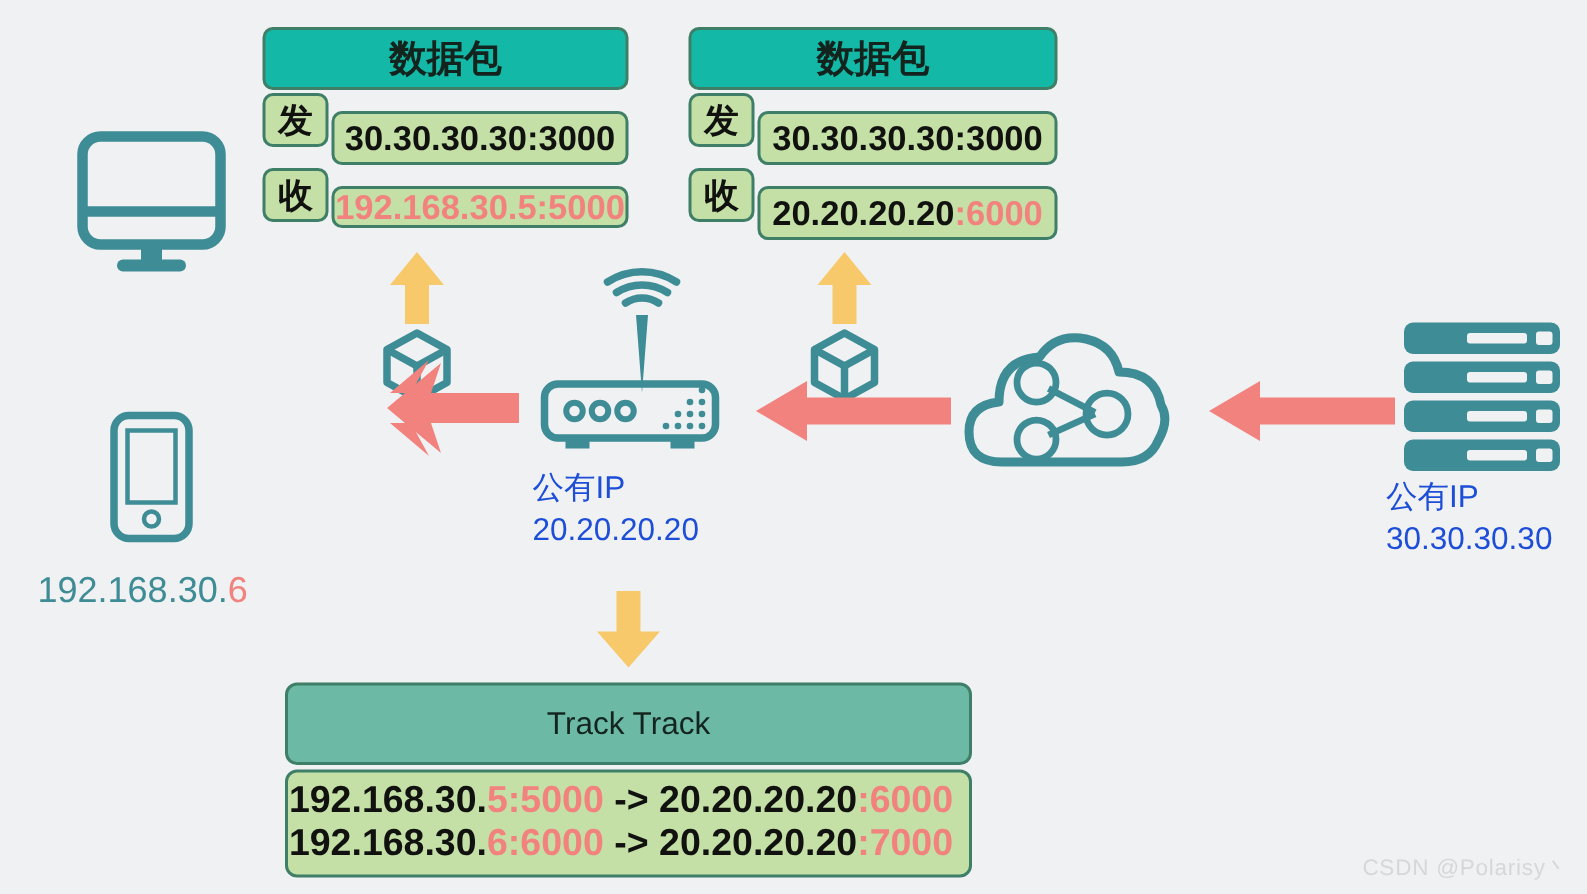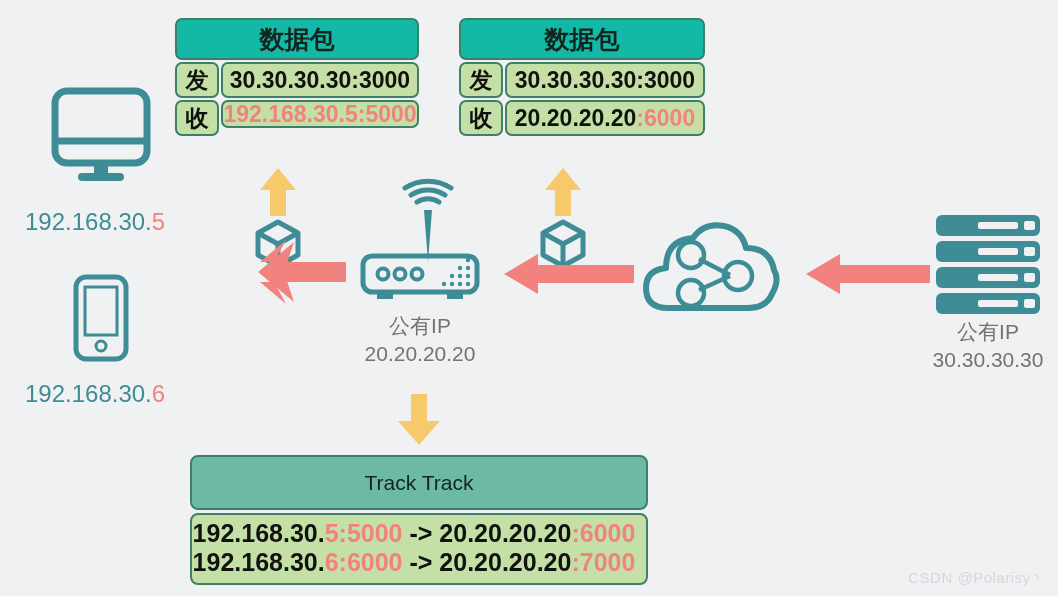--- a/index.html
+++ b/index.html
@@ -50,21 +50,21 @@
     box-sizing: border-box;
     display: flex;
     align-items: center;
     justify-content: center;
     font-size: 23px;
     font-weight: 700;
     color: #11120f;
     line-height: 1;
   }
   .pkt-label { width: 44px; flex: 0 0 44px; }
-  .pkt-value { flex: 1 1 auto; margin-left: 2px; letter-spacing: 0px; }
+  .pkt-value { flex: 1 1 auto; margin-left: 2px; letter-spacing: 0px; margin-top: 12px; }
   .pkt-value.red { color: #f2827e; }
   .half-red .r { color: #f2827e; }
 
   
   #track-table {
     position: absolute;
     left: 190px;
     top: 455px;
     width: 458px;
   }
@@ -101,23 +101,23 @@
   
   .ip-label {
     position: absolute;
     color: #3e8c95;
     font-size: 24px;
     white-space: nowrap;
   }
   .ip-label .r { color: #f2827e; }
   .node-caption {
     position: absolute;
-    color: #737373;
+    color: #1d4ed8;
     font-size: 21px;
-    text-align: center;
+    text-align: left;
     line-height: 1.35;
     white-space: nowrap;
   }
 
   
   #watermark {
     position: absolute;
     right: 12px;
     bottom: 8px;
     color: #d5d7da;
@@ -159,23 +159,20 @@
     </div>
   </div>
 
   <div class="abs" style="left:48px; top:85px;">
     <svg width="106" height="96" viewBox="0 0 106 96">
       <rect x="7" y="6" width="92" height="72" rx="12" ry="12" fill="none" stroke="#3e8c95" stroke-width="7"></rect>
       <line x1="8" y1="56" x2="98" y2="56" stroke="#3e8c95" stroke-width="7"></line>
       <rect x="46" y="78" width="14" height="14" fill="#3e8c95"></rect>
       <rect x="30" y="88" width="46" height="8" rx="4" fill="#3e8c95"></rect>
     </svg>
-  </div>
-  <div class="ip-label" style="left:25px; top:208px;">
-    <span>192.168.30.</span><span class="r">5</span>
   </div>
 
   <div class="abs" style="left:72px; top:273px;">
     <svg width="58" height="90" viewBox="0 0 58 90">
       <rect x="4" y="4" width="50" height="82" rx="10" ry="10" fill="none" stroke="#3e8c95" stroke-width="5"></rect>
       <rect x="13" y="14" width="32" height="48" fill="none" stroke="#3e8c95" stroke-width="3"></rect>
       <circle cx="29" cy="73" r="5" fill="none" stroke="#3e8c95" stroke-width="3"></circle>
     </svg>
   </div>
   <div class="ip-label" style="left:25px; top:380px;">

